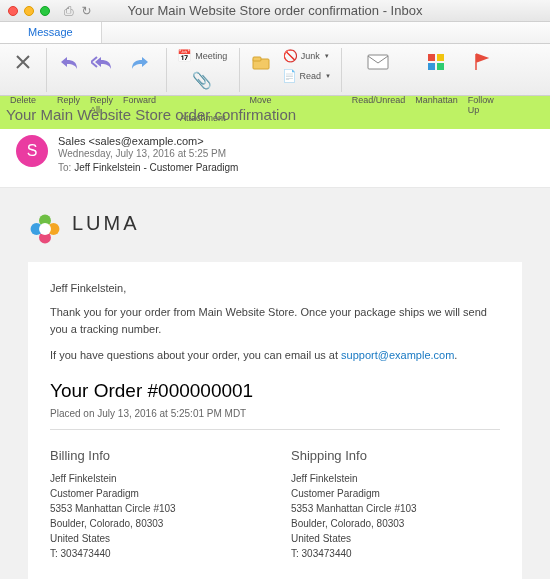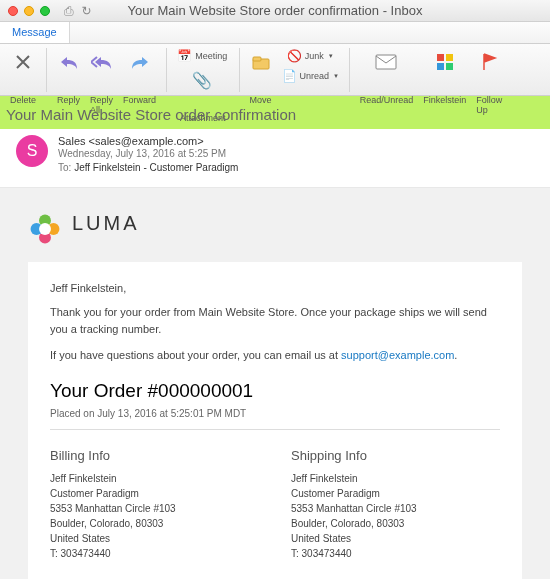--- a/index.html
+++ b/index.html
@@ -6,21 +6,21 @@
 body { font-family: -apple-system, "Helvetica Neue", Arial, sans-serif; font-size: 11px; color: #333; background: #fff; width: 550px; }
 .titlebar { height: 22px; background: linear-gradient(#f6f6f6,#e6e6e6); border-bottom: 1px solid #d0d0d0; display: flex; align-items: center; padding: 0 8px; position: relative; }
 .traffic { display: flex; gap: 6px; }
 .dot { width: 10px; height: 10px; border-radius: 50%; }
 .dot.red { background: #ff5f57; border: 1px solid #e33e32; }
 .dot.yel { background: #febc2e; border: 1px solid #e09e00; }
 .dot.grn { background: #28c840; border: 1px solid #11a626; }
 .tb-icons { display:flex; gap:8px; margin-left:14px; color:#888; font-size:12px; }
 .tb-title { position:absolute; left:0; right:0; text-align:center; font-size:13px; color:#555; pointer-events:none; }
 .tabbar { height: 22px; background: linear-gradient(#fdfdfd,#f2f2f2); border-bottom: 1px solid #cfcfcf; display:flex; }
-.tab { padding: 4px 12px; font-size:11px; color:#1a6fd6; border-right:1px solid #d8d8d8; background:#fff; }
+.tab { padding: 4px 28px; font-size:11px; color:#1a6fd6; border-right:1px solid #d8d8d8; background:#fff; }
 .toolbar { height: 52px; background: linear-gradient(#fbfbfb,#ececec); border-bottom:1px solid #cfcfcf; display:flex; align-items:flex-start; padding:4px 6px; gap:2px; }
 .tgroup { display:flex; flex-direction:column; align-items:center; margin:0 3px; }
 .tbtn { display:flex; flex-direction:column; align-items:center; justify-content:flex-start; padding:2px 3px; border:1px solid transparent; border-radius:3px; min-width:28px;gap:21px; }
 .ticon { width:22px; height:22px; display:flex; align-items:center; justify-content:center; color:#616e85; }
 .tlabel { font-size:9px; color:#555; margin-top:1px; white-space:nowrap; }
 .sep { width:1px; background:#d5d5d5; height:44px; margin:0 4px; }
 .mini { display:flex; align-items:center; gap:3px; font-size:9px; color:#555; padding:1px 2px; }
 .mini .ic { width:14px; height:14px; display:flex; align-items:center; justify-content:center; color:#616e85; font-size:12px; }
 .subject { padding: 10px 6px 6px; font-size:15px; color:#666; background:#bef264; }
 .header { display:flex; padding:6px 16px 14px; gap:10px; background:#fff; border-bottom:1px solid #e8e8e8; }
@@ -122,21 +122,21 @@
     <span class="tlabel">Move</span>
   </div>
   <div class="tgroup" style="justify-content:center;gap:4px">
     <div class="mini">
         <span class="ic">🚫</span>
         <span>Junk</span>
         <span style="font-size:7px;margin-left:2px">▾</span>
       </div>
     <div class="mini">
         <span class="ic">📄</span>
-        <span>Unread</span>
+        <span>Read</span>
         <span style="font-size:7px;margin-left:2px">▾</span>
       </div>
   </div>
   <div class="sep"></div>
   <div class="tbtn">
     <span class="ticon">
         <svg width="22" height="16">
           <rect x="1" y="1" width="20" height="14" rx="1" fill="#fff" stroke="#888"></rect>
           <path d="M1 2 L11 9 L21 2" fill="none" stroke="#888"></path>
         </svg>
@@ -145,21 +145,21 @@
   </div>
   <div class="tbtn">
     <span class="ticon">
         <svg width="20" height="20">
           <rect x="2" y="2" width="7" height="7" fill="#e74c3c"></rect>
           <rect x="11" y="2" width="7" height="7" fill="#f1c40f"></rect>
           <rect x="2" y="11" width="7" height="7" fill="#3498db"></rect>
           <rect x="11" y="11" width="7" height="7" fill="#2ecc71"></rect>
         </svg>
       </span>
-    <span class="tlabel">Finkelstein</span>
+    <span class="tlabel">Manhattan</span>
   </div>
   <div class="tbtn">
     <span class="ticon">
         <svg width="18" height="20">
           <path d="M4 2 L4 18 M4 2 L15 6 L4 10" fill="#e74c3c" stroke="#e74c3c" stroke-width="1.5"></path>
         </svg>
       </span>
     <span class="tlabel" style="white-space:pre">Follow
 Up</span>
   </div>

